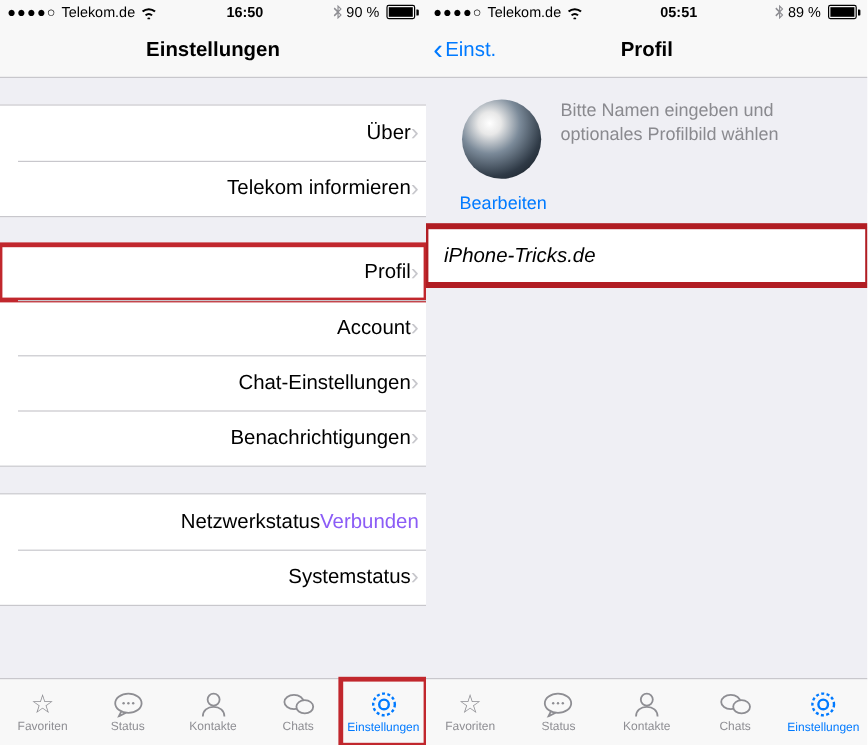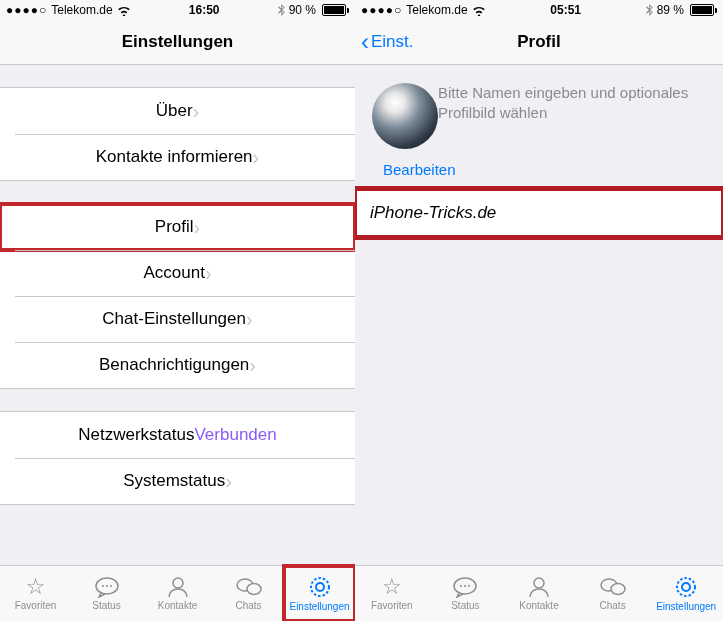--- a/index.html
+++ b/index.html
@@ -17,32 +17,32 @@
   .battery-fill{position:absolute;left:1px;top:1px;bottom:1px;background:#000;}
   .battery-cap{width:2px;height:5px;background:#000;margin-left:1px;border-radius:0 1px 1px 0;}
   .nav-bar{height:44px;background:#f8f8f8;border-bottom:1px solid #c8c7cc;display:flex;align-items:center;justify-content:center;position:relative;}
   .nav-title{font-size:17px;font-weight:600;color:#000;}
   .nav-back{position:absolute;left:6px;top:0;height:44px;display:flex;align-items:center;color:#007aff;font-size:17px;}
   .nav-back .chev{font-size:24px;margin-right:2px;line-height:1;}
   .content{background:#efeff4;overflow:auto;}
   .screen-left .content{height:calc(621px - 20px - 44px - 55px);}
   .screen-right .content{height:calc(621px - 20px - 44px - 55px);}
   .group{margin-top:22px;background:#fff;border-top:1px solid #c8c7cc;border-bottom:1px solid #c8c7cc;}
-  .row{height:46px;padding:0 24px;display:flex;align-items:center;justify-content:center;position:relative;font-size:17px;color:#000;}
+  .row{height:46px;padding:0 6px;display:flex;align-items:center;justify-content:flex-end;position:relative;font-size:17px;color:#000;}
   .row + .row::before{content:"";position:absolute;left:15px;right:0;top:0;height:1px;background:#c8c7cc;}
   .chevron{color:#c7c7cc;font-size:20px;}
   .value-green{color:#8b5cf6;}
   .highlight-red{outline:4px solid #c1272d;outline-offset:-2px;}
   .tab-bar{position:absolute;left:0;right:0;bottom:0;height:55px;background:#f8f8f8;border-top:1px solid #c8c7cc;display:flex;}
   .tab{flex:1;display:flex;flex-direction:column;align-items:center;justify-content:center;font-size:10px;color:#8e8e93;gap:2px;}
   .tab.active{color:#007aff;}
   .tab .ico{font-size:22px;line-height:1;}
   .tab-highlight{outline:4px solid #c1272d;outline-offset:-2px;}
   
-  .profile-block{padding:18px 17px 12px;display:flex;background:#efeff4;}
+  .profile-block{padding:18px 30px 12px;display:flex;gap:16px;background:#efeff4;}
   .avatar{width:66px;height:66px;border-radius:50%;overflow:hidden;flex:0 0 auto;background:radial-gradient(circle at 35% 30%,#fff 0%,#e8e8e8 15%,#7b8a99 40%,#2f3a46 70%,#0d1218 100%);}
   .profile-text{flex:1;display:flex;flex-direction:column;}
   .profile-hint{color:#8a8a8f;font-size:15px;line-height:1.35;}
   .edit-link-wrap{padding:0 28px 10px;}
   .name-row{background:#fff;border-top:1px solid #c8c7cc;border-bottom:1px solid #c8c7cc;height:46px;display:flex;align-items:center;padding:0 15px;font-size:17px;margin-top:0;font-style:italic;}
   .name-highlight{outline:5px solid #b11d23;outline-offset:-2px;}
   .wifi-icon{display:inline-block;}
   svg{display:block;}
 </style>
 </head>
@@ -82,21 +82,21 @@
       <div class="nav-title">Einstellungen</div>
     </div>
 
     <div class="content">
       <div class="group">
         <div class="row">
           <span>Über</span>
           <span class="chevron">›</span>
         </div>
         <div class="row">
-          <span>Kontakte informieren</span>
+          <span>Telekom informieren</span>
           <span class="chevron">›</span>
         </div>
       </div>
 
       <div class="group">
         <div class="row highlight-red">
           <span>Profil</span>
           <span class="chevron">›</span>
         </div>
         <div class="row">

